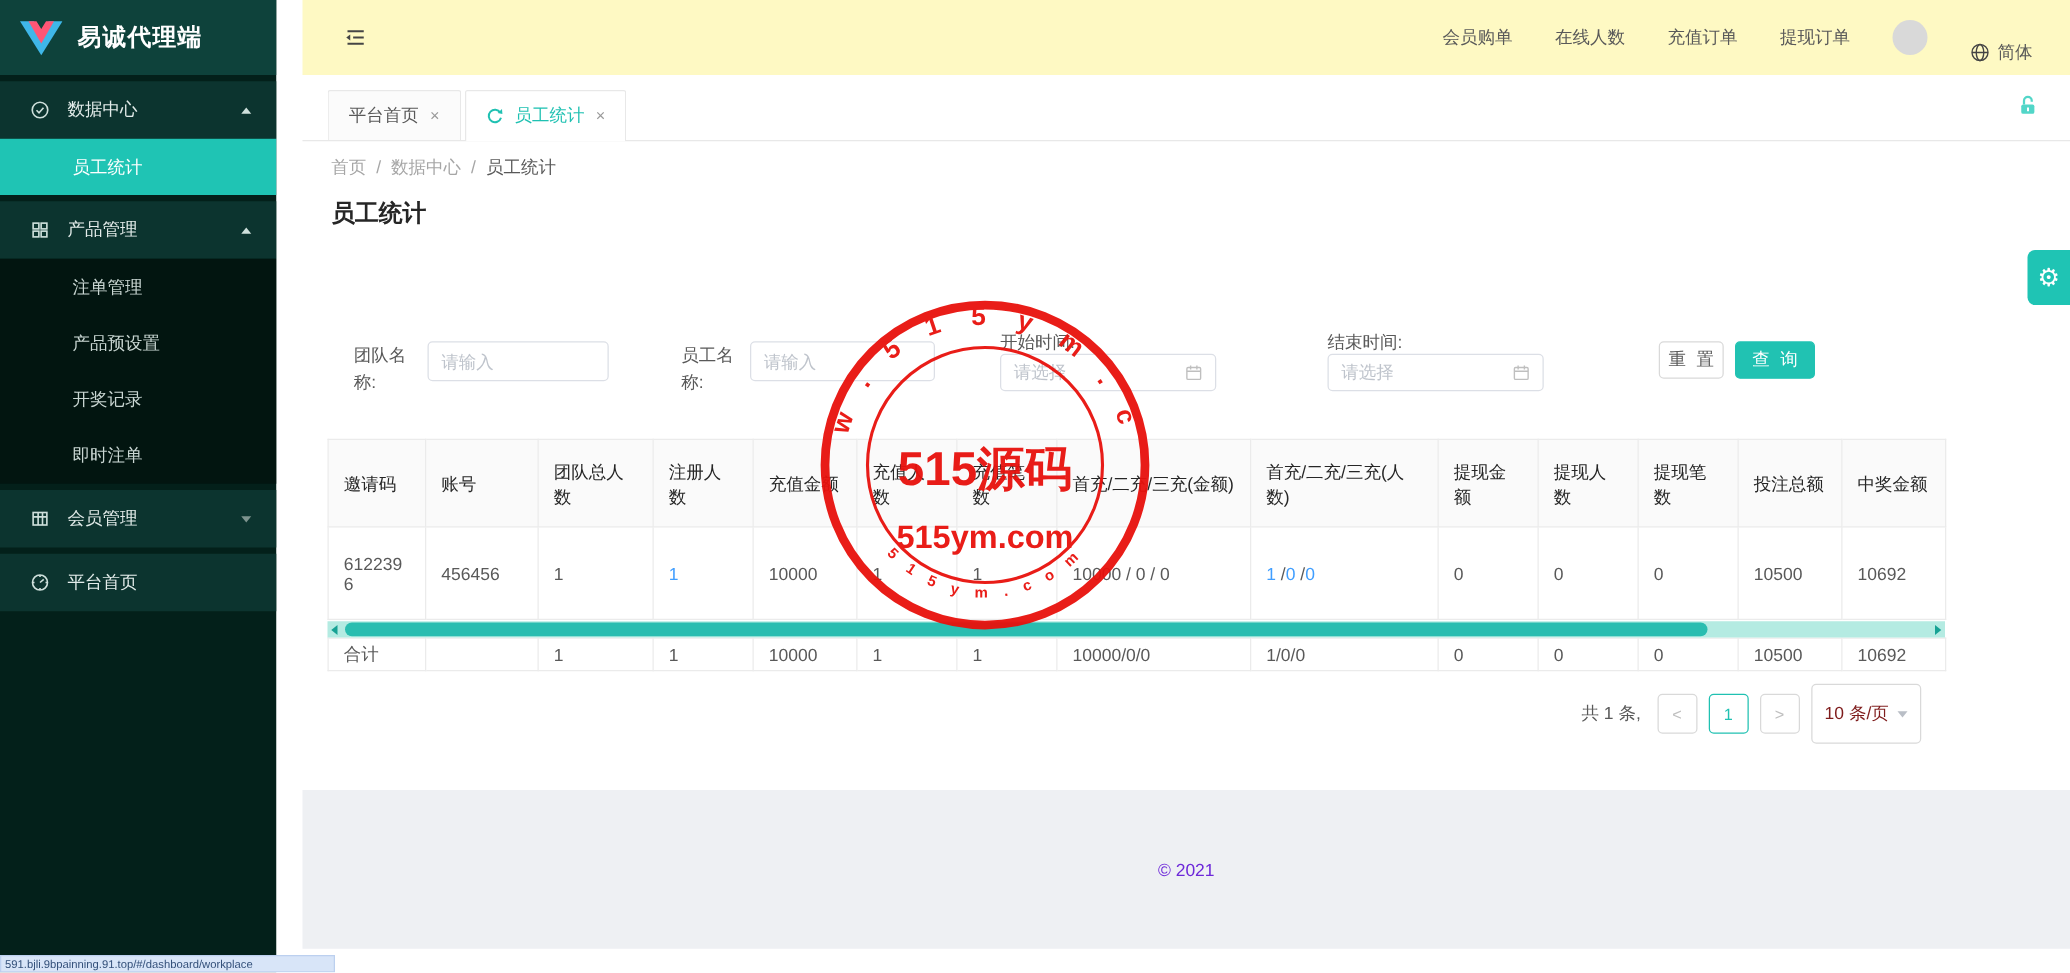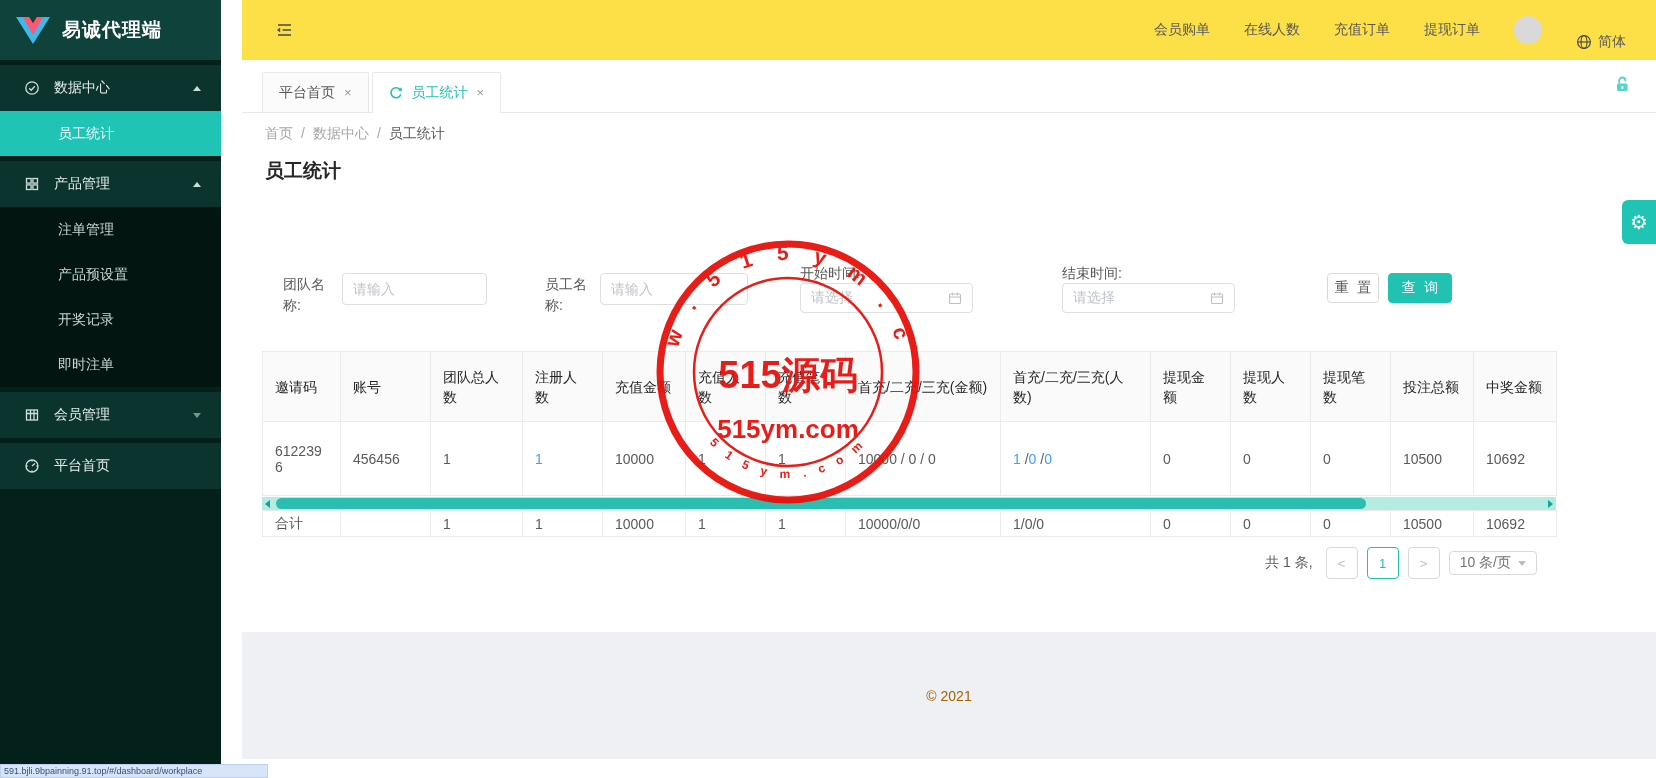--- a/index.html
+++ b/index.html
@@ -13,21 +13,21 @@
   .menu-group-header { height:46px; margin-top:5px; background:#0c342f; display:flex; align-items:center; padding:0 20px 0 24px; color:#e3ecea; font-size:14px; cursor:pointer; }
   .menu-group-header .gicon { margin-right:14px; display:flex; }
   .caret-up { width:0; height:0; border-left:4px solid transparent; border-right:4px solid transparent; border-bottom:5px solid #cfe0dc; margin-left:auto; }
   .caret-down-side { width:0; height:0; border-left:4px solid transparent; border-right:4px solid transparent; border-top:5px solid #7d938e; margin-left:auto; }
   .submenu { background:#021510; }
   .submenu-item { height:45px; display:flex; align-items:center; padding-left:58px; color:#c9d6d2; font-size:14px; cursor:pointer; }
   .submenu-item.active { background:#1fc4b4; color:#fff; }
 
   
   .main { position:absolute; left:242px; top:0; width:1414px; height:778px; background:#fff; }
-  .topbar { height:60px; background:#fde047; display:flex; align-items:center; padding:0 30px 0 32px; }
+  .topbar { height:60px; background:#fef9c3; display:flex; align-items:center; padding:0 30px 0 32px; }
   .topbar-right { margin-left:auto; display:flex; align-items:center; gap:34px; color:#595959; font-size:14px; }
   .topbar-link { cursor:pointer; }
   .avatar { width:28px; height:28px; border-radius:50%; background:#d9d9d9; }
   .lang { display:flex; align-items:center; gap:6px; cursor:pointer;margin-top:24px; }
 
   .tabbar { height:53px; background:#fff; border-bottom:1px solid #e8e8e8; display:flex; align-items:flex-end; padding:0 20px; position:relative; }
   .tab { height:40px; border:1px solid #e8e8e8; border-bottom:none; margin-right:3px; padding:0 16px; display:flex; align-items:center; gap:9px; font-size:14px; border-radius:2px 2px 0 0; cursor:pointer; position:relative; }
   .tab.inactive { background:#fbfbfb; color:#595959; }
   .tab.active { background:#fff; color:#20c1b2; }
   .tab.active::after { content:""; position:absolute; left:0; right:0; bottom:-1px; height:1px; background:#fff; }
@@ -66,24 +66,24 @@
   .hs-left { left:3px; border-right:5px solid #16a294; }
   .hs-right { right:3px; border-left:5px solid #16a294; }
 
   
   .pagination { position:absolute; top:433px; left:20px; width:1294px; display:flex; justify-content:flex-end; align-items:center; gap:9px; padding-right:19px; font-size:14px; color:#595959; }
   .pg-total { margin-right:4px; }
   .pg-btn { width:32px; height:32px; border:1px solid #d9d9d9; border-radius:4px; background:#fff; display:flex; align-items:center; justify-content:center; color:#bfbfbf; cursor:pointer; font-size:13px; }
   .pg-prev::before { content:"<"; }
   .pg-next::before { content:">"; }
   .pg-page { border-color:#20c1b2; color:#20c1b2; }
-  .pg-size { height:24px; padding:0 10px; border:1px solid #d9d9d9; border-radius:4px; display:flex; align-items:center; gap:7px; color:#737373; cursor:pointer; background:#fff; }
+  .pg-size { height:48px; padding:0 10px; border:1px solid #d9d9d9; border-radius:4px; display:flex; align-items:center; gap:7px; color:#7f1d1d; cursor:pointer; background:#fff; }
   .caret-down { width:0; height:0; border-left:4px solid transparent; border-right:4px solid transparent; border-top:5px solid #b9bec6; }
 
-  .footer { position:absolute; top:632px; left:0; width:1414px; height:127px; background:#eef0f3; display:flex; align-items:center; justify-content:center; color:#a16207; font-size:14px; }
+  .footer { position:absolute; top:632px; left:0; width:1414px; height:127px; background:#eef0f3; display:flex; align-items:center; justify-content:center; color:#6d28d9; font-size:14px; }
 
   
   .gear-fab { position:absolute; right:0; top:200px; width:34px; height:44px; background:#1fc4b4; border-radius:6px 0 0 6px; display:flex; align-items:center; justify-content:center; z-index:60; cursor:pointer; }
   .gear-glyph { color:#fff; font-size:20px; line-height:1; font-family:"DejaVu Sans",sans-serif; }
   .gear-glyph::before { content:"\2699"; }
 
   .watermark { position:absolute; left:636px; top:220px; width:304px; height:304px; z-index:45; pointer-events:none; opacity:.95; }
 
   .statusbar { position:absolute; left:0; bottom:0; height:14px; width:268px; background:#d8e5f8; border:1px solid #bcd0ef; font-size:9px; color:#33507a; display:flex; align-items:center; padding:0 3px; z-index:70; white-space:nowrap; overflow:hidden; }
 </style>

